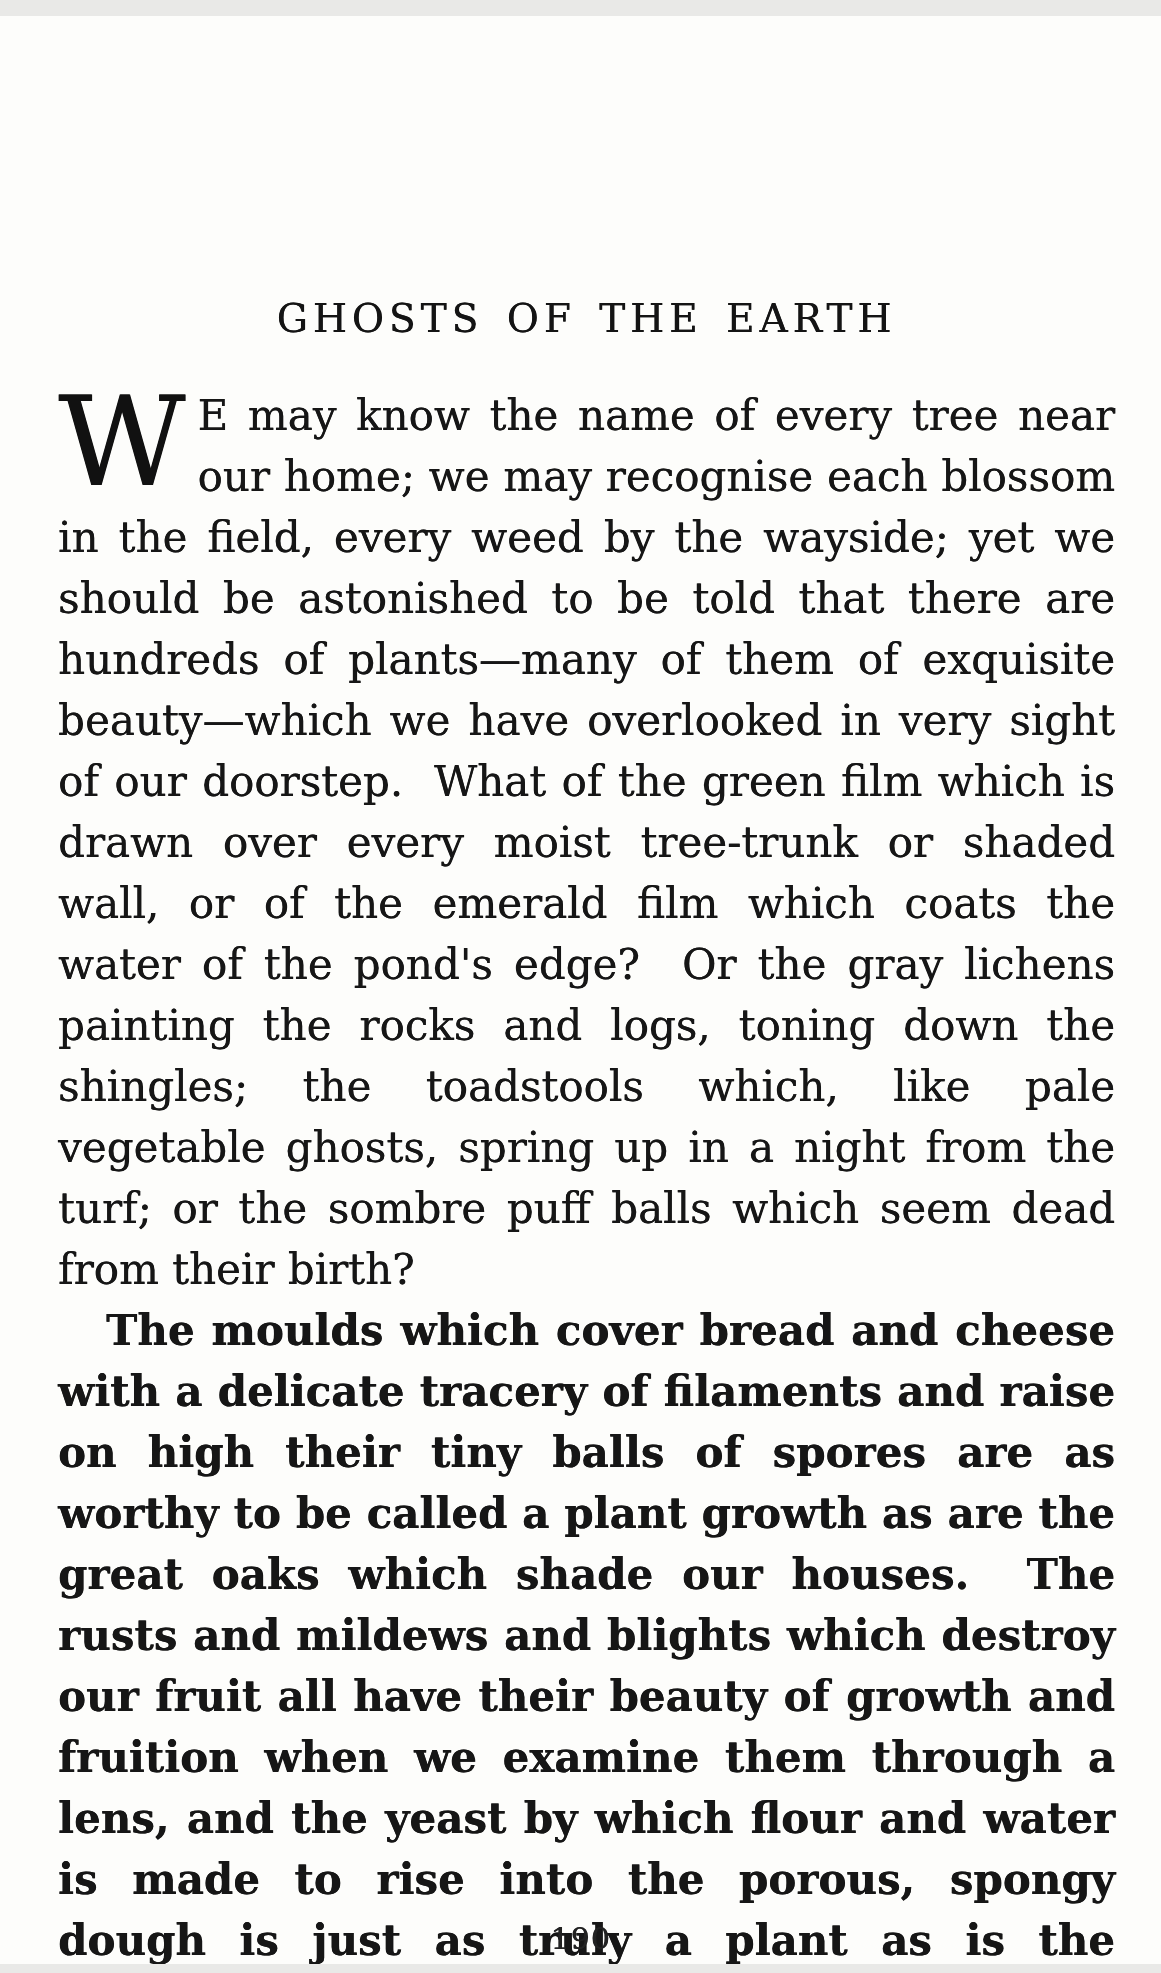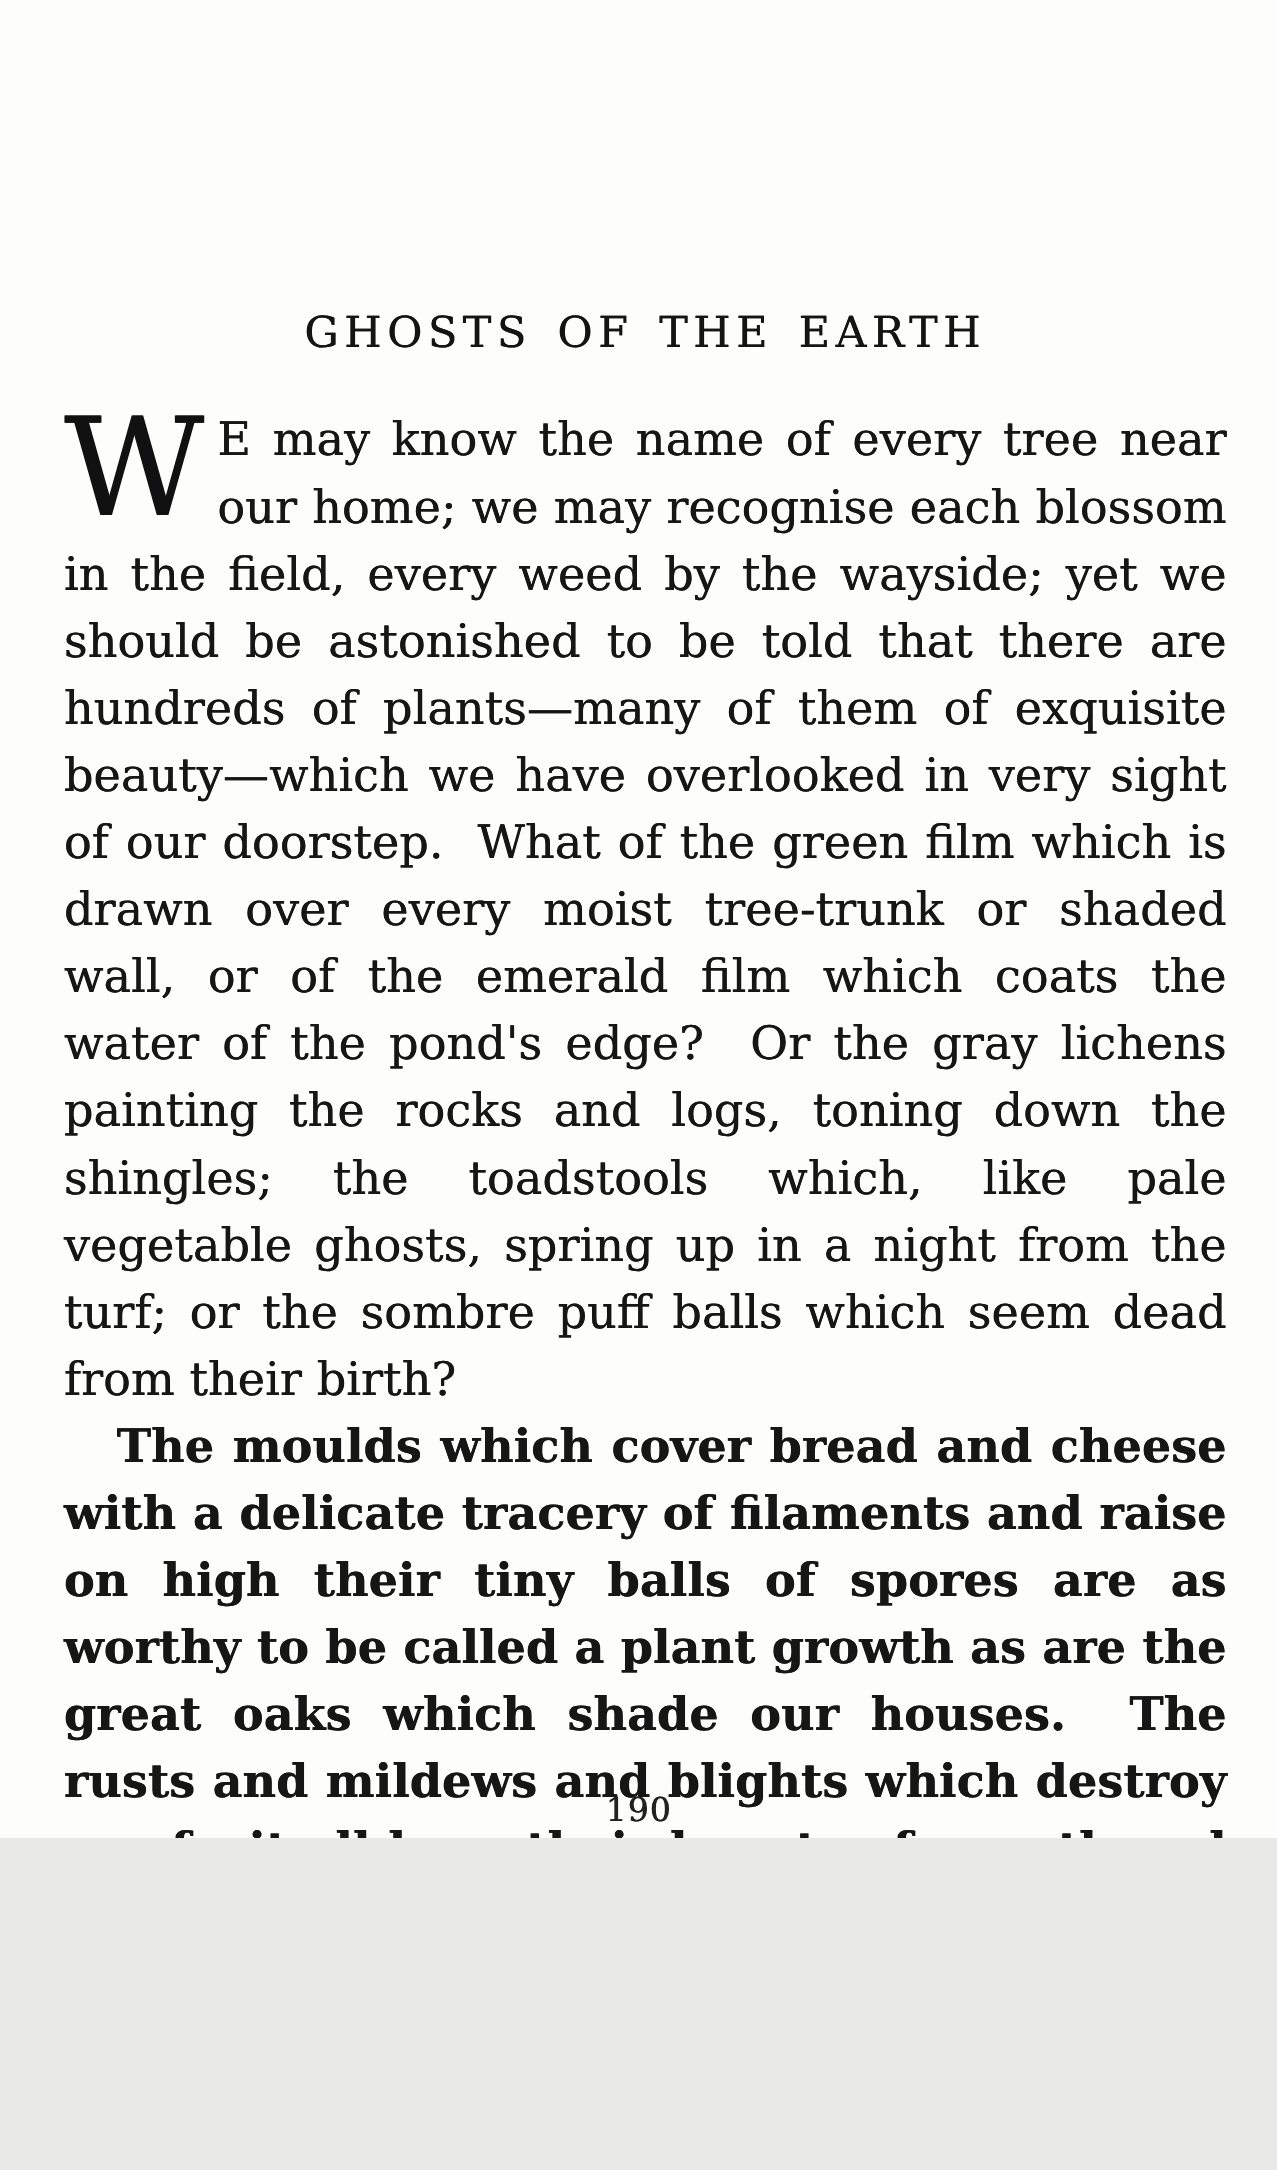--- a/index.html
+++ b/index.html
@@ -3,22 +3,22 @@
 <meta charset="utf-8">
 <style>
   html, body {
     margin: 0;
     padding: 0;
     background: #e9e9e7;
   }
   .page {
     position: relative;
     width: 1161px;
-    height: 1671px;
-    margin: 0 auto;
+    height: 1948px;
+    margin: 16px auto;
     background: #fdfdfb;
     box-sizing: border-box;
     padding: 280px 46px 0 58px;
     font-family: "DejaVu Serif", "Liberation Serif", serif;
     color: #161616;
     overflow: hidden;
   }
   .page-title {
     margin: 0 0 44px 0;
     text-align: center;

